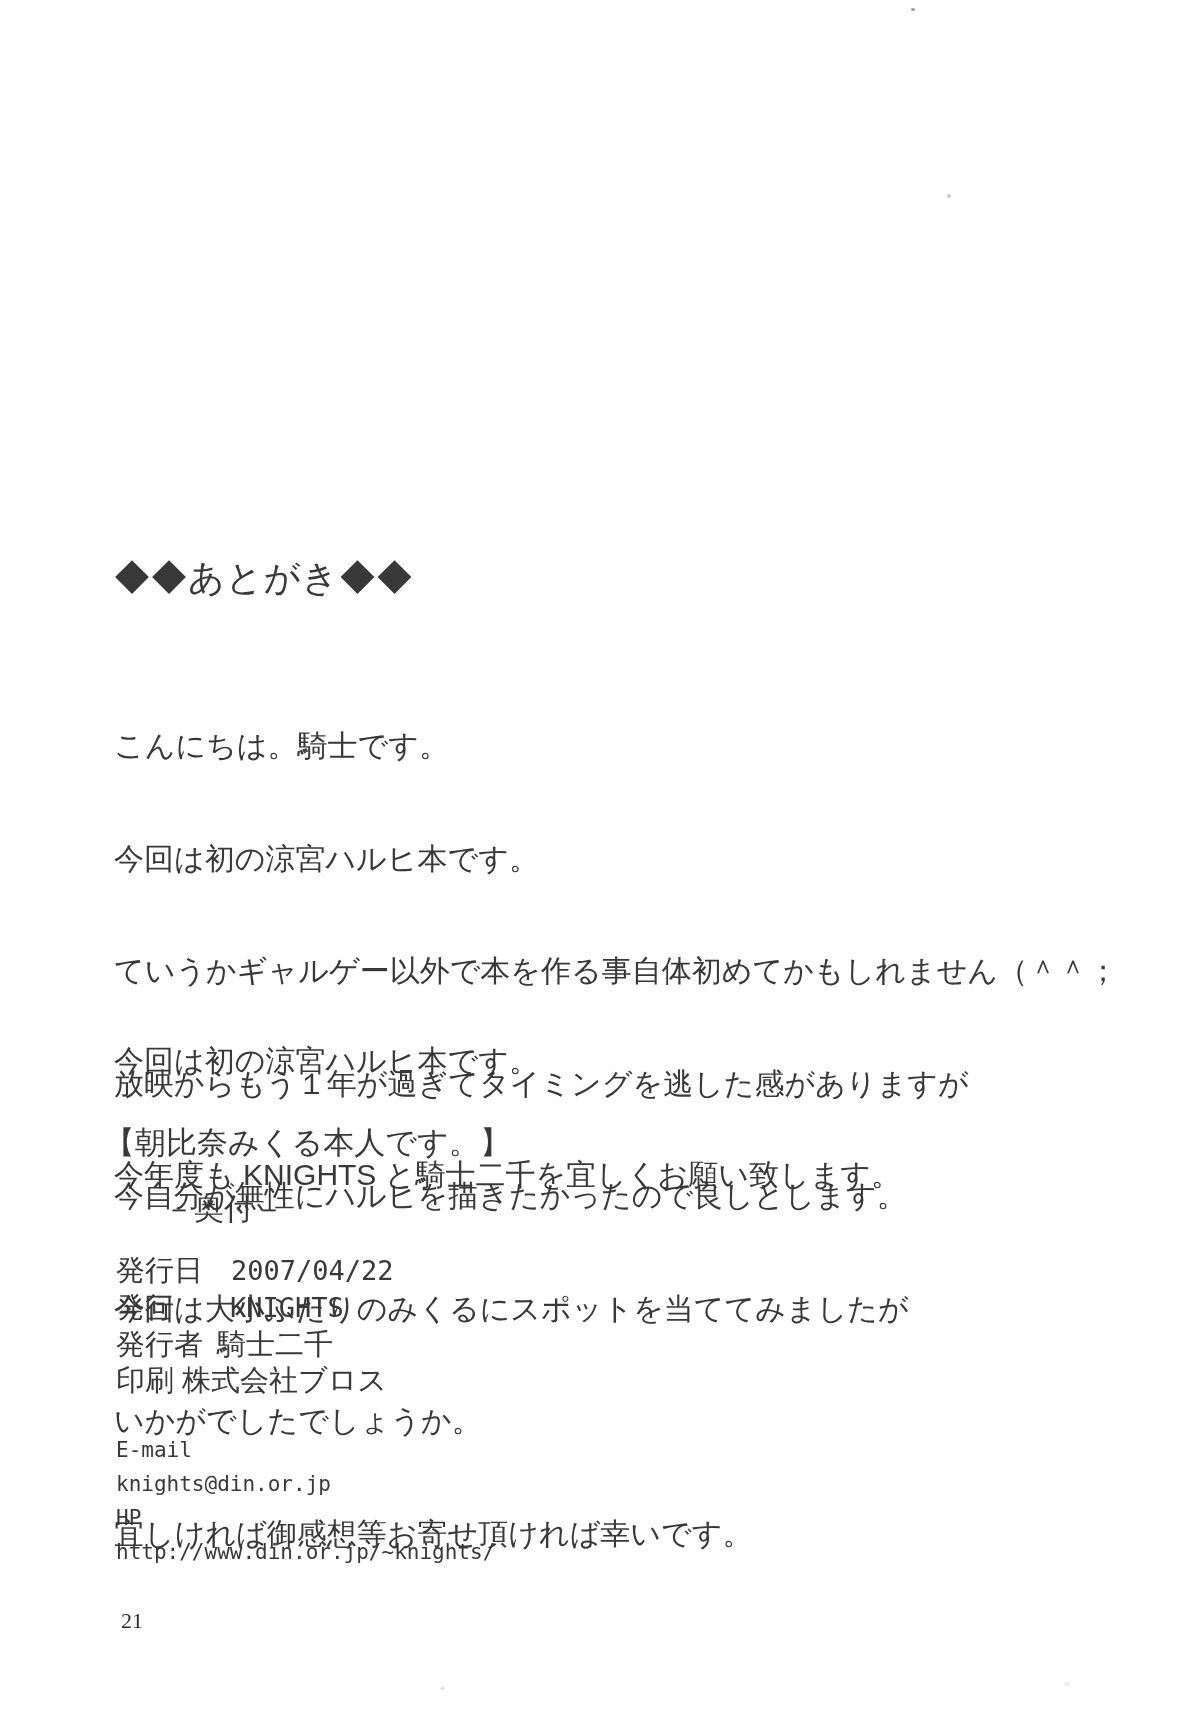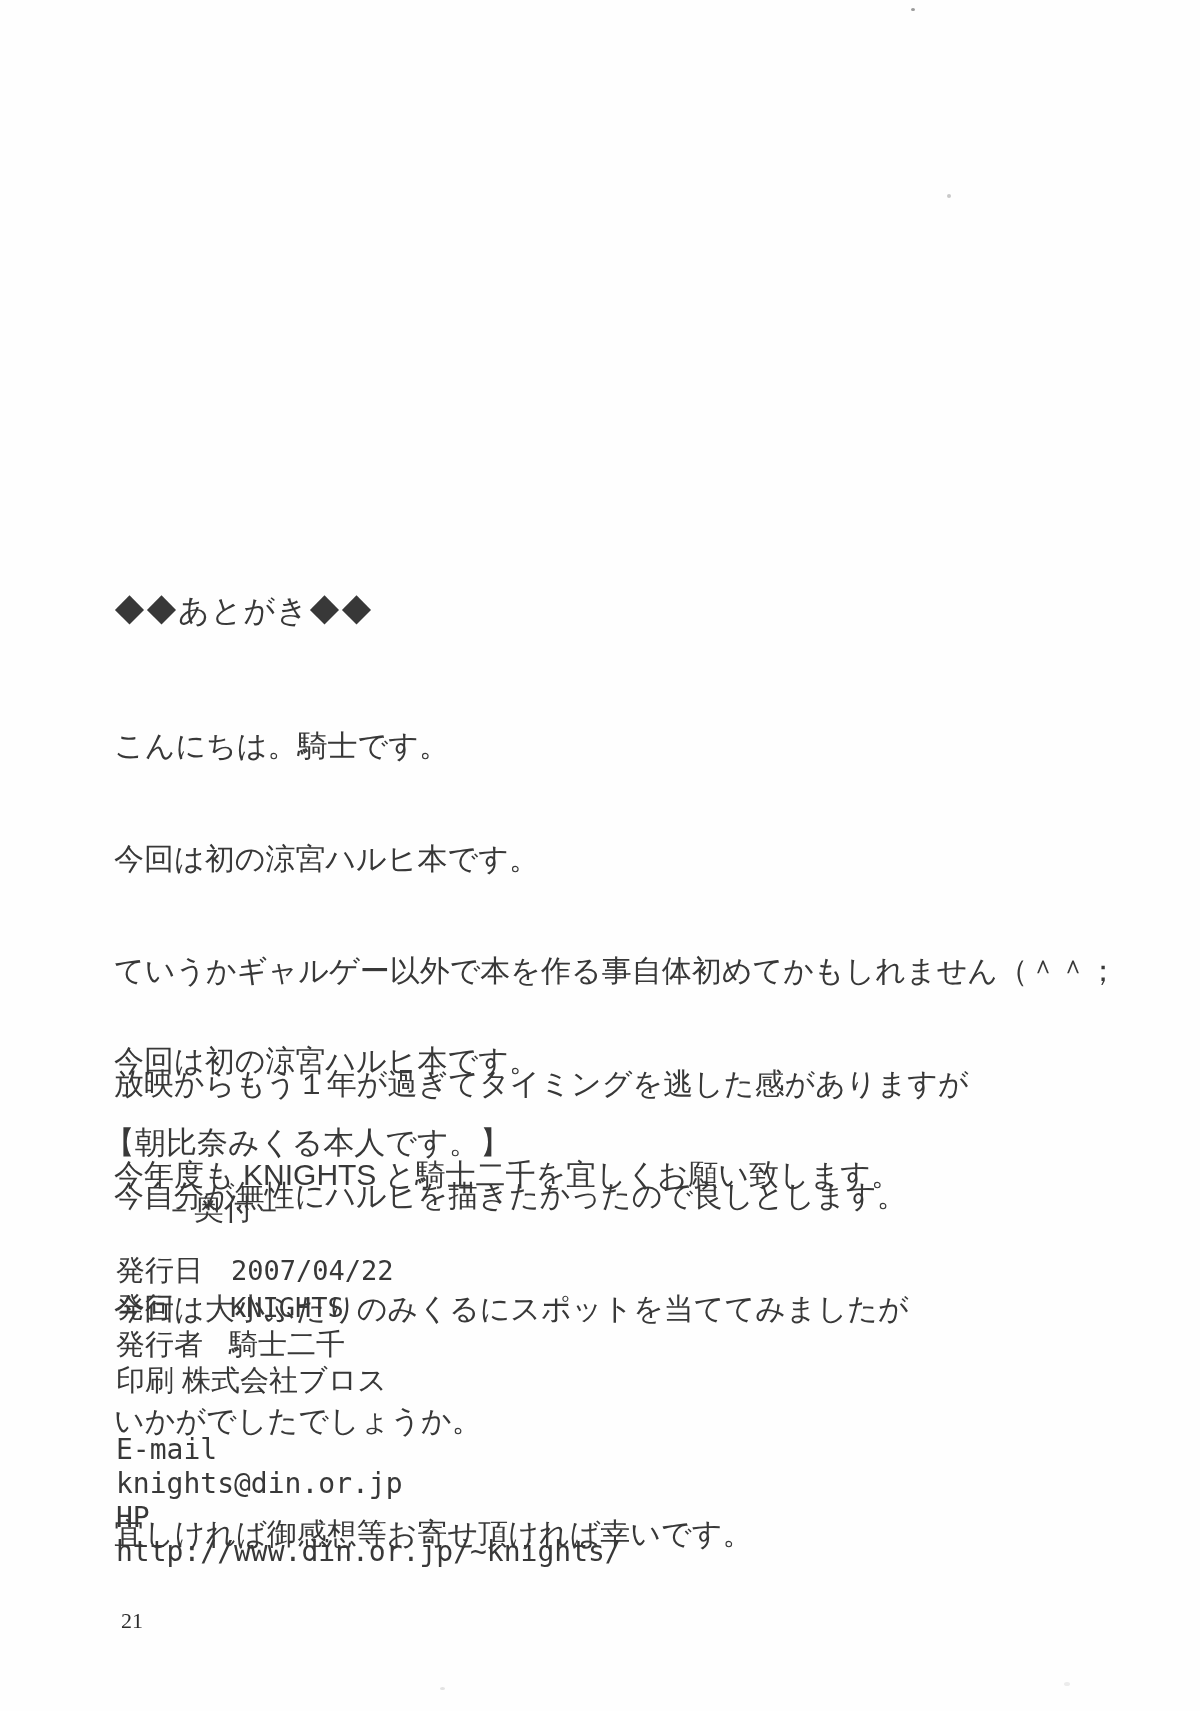--- a/index.html
+++ b/index.html
@@ -11,23 +11,23 @@
     position: relative;
     width: 1200px;
     height: 1711px;
     background: #fefefe;
     font-family: "Liberation Sans", sans-serif;
     color: #383838;
     overflow: hidden;
   }
   .hdr {
     position: absolute;
-    top: 590px;
+    top: 554px;
     left: 114px;
-    font-size: 31px;
+    font-size: 36px;
     letter-spacing: 1px;
     font-weight: 500;
   }
   .p1 {
     position: absolute;
     top: 652px;
     left: 114px;
     font-size: 30px;
     line-height: 37.5px;
     white-space: pre;
@@ -55,31 +55,31 @@
   .colophon {
     position: absolute;
     top: 1252px;
     left: 116px;
     font-size: 29px;
     line-height: 36px;
   }
   .crow .cvalue { display: inline-block; }
   .crow:nth-child(1) .cvalue { margin-left: 28px; text-align: right; }
   .crow:nth-child(2) .cvalue { margin-left: 56px; }
-  .crow:nth-child(3) .cvalue { margin-left: 26px; }
+  .crow:nth-child(3) .cvalue { margin-left: 14px; }
   .crow:nth-child(4) .cvalue { margin-left: 8px; }
   .mono, .latin {
     font-family: "DejaVu Sans Mono", "Liberation Mono", monospace;
   }
   .crow .latin { font-size: 27px; letter-spacing: 0px; }
   .contact {
     position: absolute;
     top: 1433px;
     left: 116px;
-    font-size: 28px;
+    font-size: 21px;
     line-height: 34px;
   }
   .pagenum {
     position: absolute;
     top: 1608px;
     left: 121px;
     font-family: "Liberation Serif", serif;
     font-size: 22px;
     color: #2c2c2c;
   }

